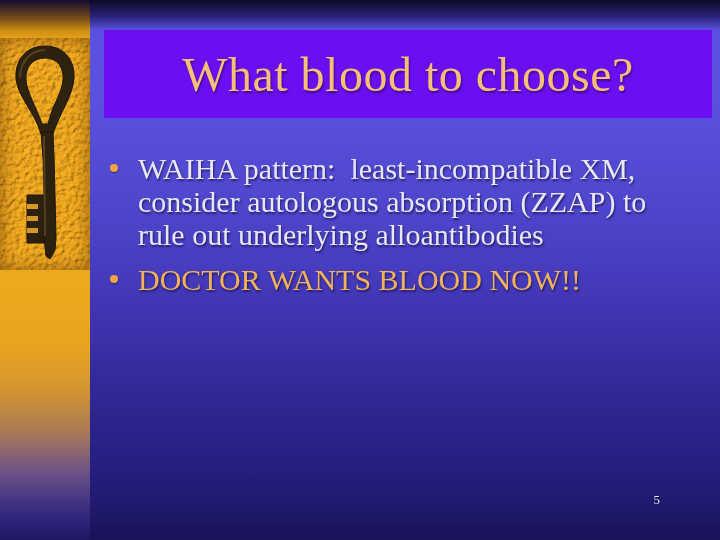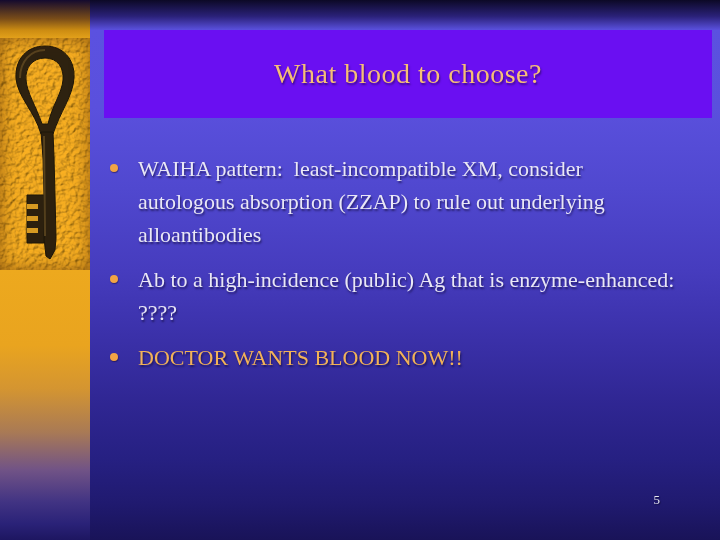--- a/index.html
+++ b/index.html
@@ -50,21 +50,21 @@
   }
 
   
   .title-bar {
     position: absolute; left: 104px; top: 30px; width: 608px; height: 88px;
     background: #6a0ff2;
     display: flex; align-items: center; justify-content: center;
   }
   .title-bar h1 {
     margin: 0;
-    font-size: 28px; font-weight: normal;
+    font-size: 48px; font-weight: normal;
     color: #f6be76;
     letter-spacing: 0.5px;
     text-shadow: 1px 2px 2px rgba(30, 5, 60, 0.55);
     white-space: nowrap;
   }
 
   
   .bullets {
     position: absolute; left: 110px; top: 152px; width: 572px;
   }
@@ -73,21 +73,21 @@
     margin-bottom: 12px;
   }
   .bullet-dot {
     flex: 0 0 8px;
     width: 8px; height: 8px; border-radius: 50%;
     background: #f2a445;
     margin: 12px 20px 0 0;
     box-shadow: 0.5px 1px 1px rgba(20, 10, 50, 0.5);
   }
   .bullet-text {
-    font-size: 22px; line-height: 33px;
+    font-size: 30px; line-height: 33px;
     color: #e9e7f6;
     white-space: pre-wrap;
     text-shadow: 1px 2px 2px rgba(15, 8, 50, 0.6);
     max-width: 556px;
   }
   .bullet-item.gold .bullet-text { color: #f2b258; }
 
   
   .page-number {
     position: absolute; right: 60px; top: 492px;
@@ -135,24 +135,20 @@
 
   <div class="title-bar">
     <h1>What blood to choose?</h1>
   </div>
 
   <div class="bullets">
     <div class="bullet-item">
       <span class="bullet-dot"></span>
       <span class="bullet-text">WAIHA pattern:  least-incompatible XM, consider autologous absorption (ZZAP) to rule out underlying alloantibodies</span>
     </div>
-    <div class="bullet-item">
-      <span class="bullet-dot"></span>
-      <span class="bullet-text">Ab to a high-incidence (public) Ag that is enzyme-enhanced:  ????</span>
-    </div>
     <div class="bullet-item gold">
       <span class="bullet-dot"></span>
       <span class="bullet-text">DOCTOR WANTS BLOOD NOW!!</span>
     </div>
   </div>
 
   <div class="page-number">5</div>
 
 </div>
 

